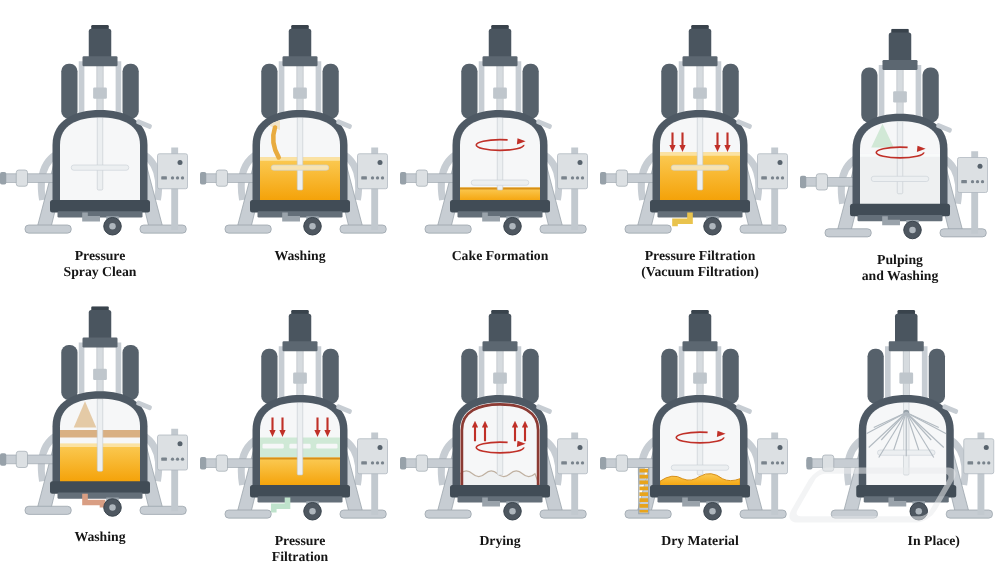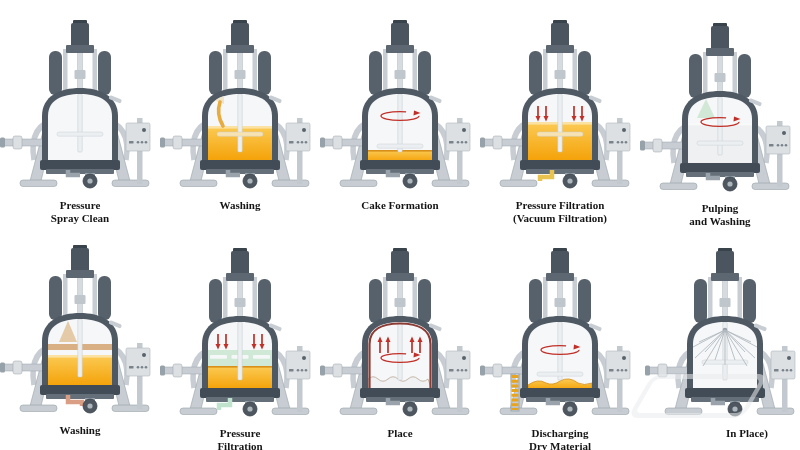--- a/index.html
+++ b/index.html
@@ -611,21 +611,21 @@
     <rect x="46" y="149" width="68" height="5" rx="1" fill="#646F79"></rect>
     <path d="M68,150 v5 h12" stroke="#9AA3AB" stroke-width="4.5" fill="none"></path>
     <rect x="85" y="153" width="10" height="6" fill="#98A2AA"></rect>
     <circle cx="90" cy="161" r="7" fill="#4E5760" stroke="#39434C" stroke-width="0.8"></circle>
     <circle cx="90" cy="161" r="2.6" fill="#AEB6BD"></circle>
   </g>
 
 </svg>
       </div>
     <figcaption class="label">
-      <span>Place</span>
+      <span>Drying</span>
       <span></span>
     </figcaption>
   </figure>
 
   <figure class="cell row2">
     <div class="machine">
         <svg width="160" height="172" viewBox="0 0 160 172">
   <defs>
     <linearGradient id="g-discharging-dry-material" x1="0" y1="0" x2="0" y2="1">
               <stop offset="0" stop-color="#FBCB55"></stop>
@@ -686,21 +686,20 @@
     <circle cx="90" cy="161" r="7" fill="#4E5760" stroke="#39434C" stroke-width="0.8"></circle>
     <circle cx="90" cy="161" r="2.6" fill="#AEB6BD"></circle>
   </g>
   <g>
             <line x1="35" y1="127" x2="35" y2="162" stroke="#E8A41C" stroke-width="7" stroke-dasharray="3 1.7"></line>
             <rect x="31" y="126" width="8" height="37" fill="none" stroke="#98A2AA" stroke-width="0.8"></rect>
           </g>
 </svg>
       </div>
     <figcaption class="label">
-      <span>Discharging</span>
       <span>Dry Material</span>
     </figcaption>
   </figure>
 
   <figure class="cell row2 cell-cip">
     <div class="machine">
         <svg width="160" height="172" viewBox="0 0 160 172">
   <defs>
     <linearGradient id="g-cip-clean-in-place" x1="0" y1="0" x2="0" y2="1">
               <stop offset="0" stop-color="#FBCB55"></stop>

